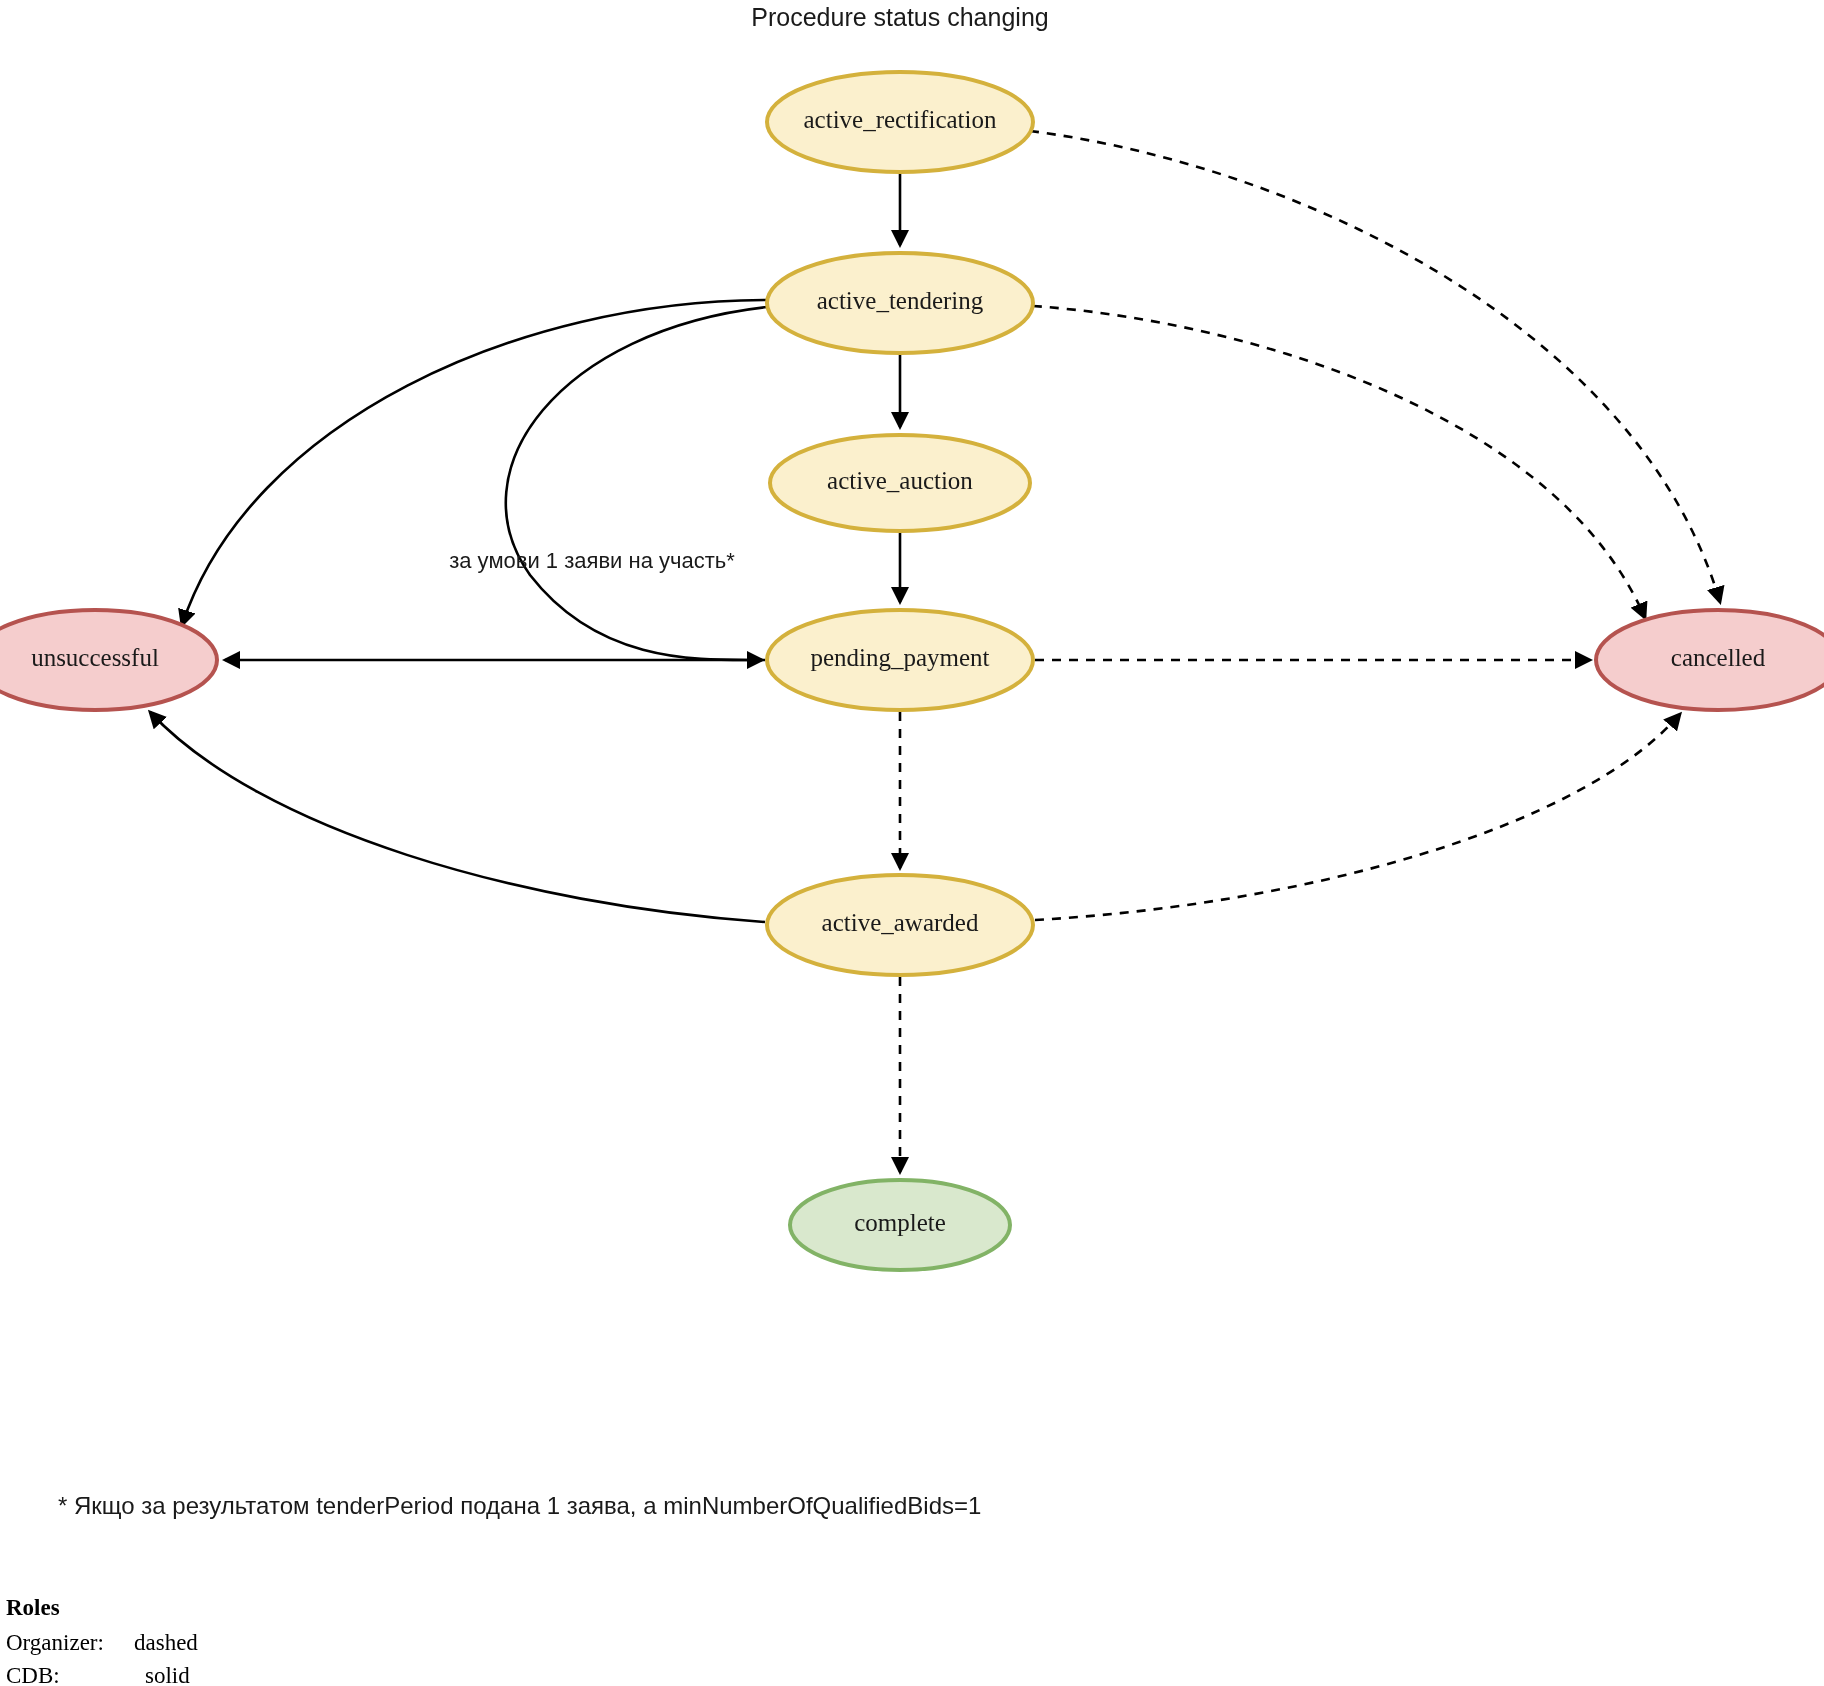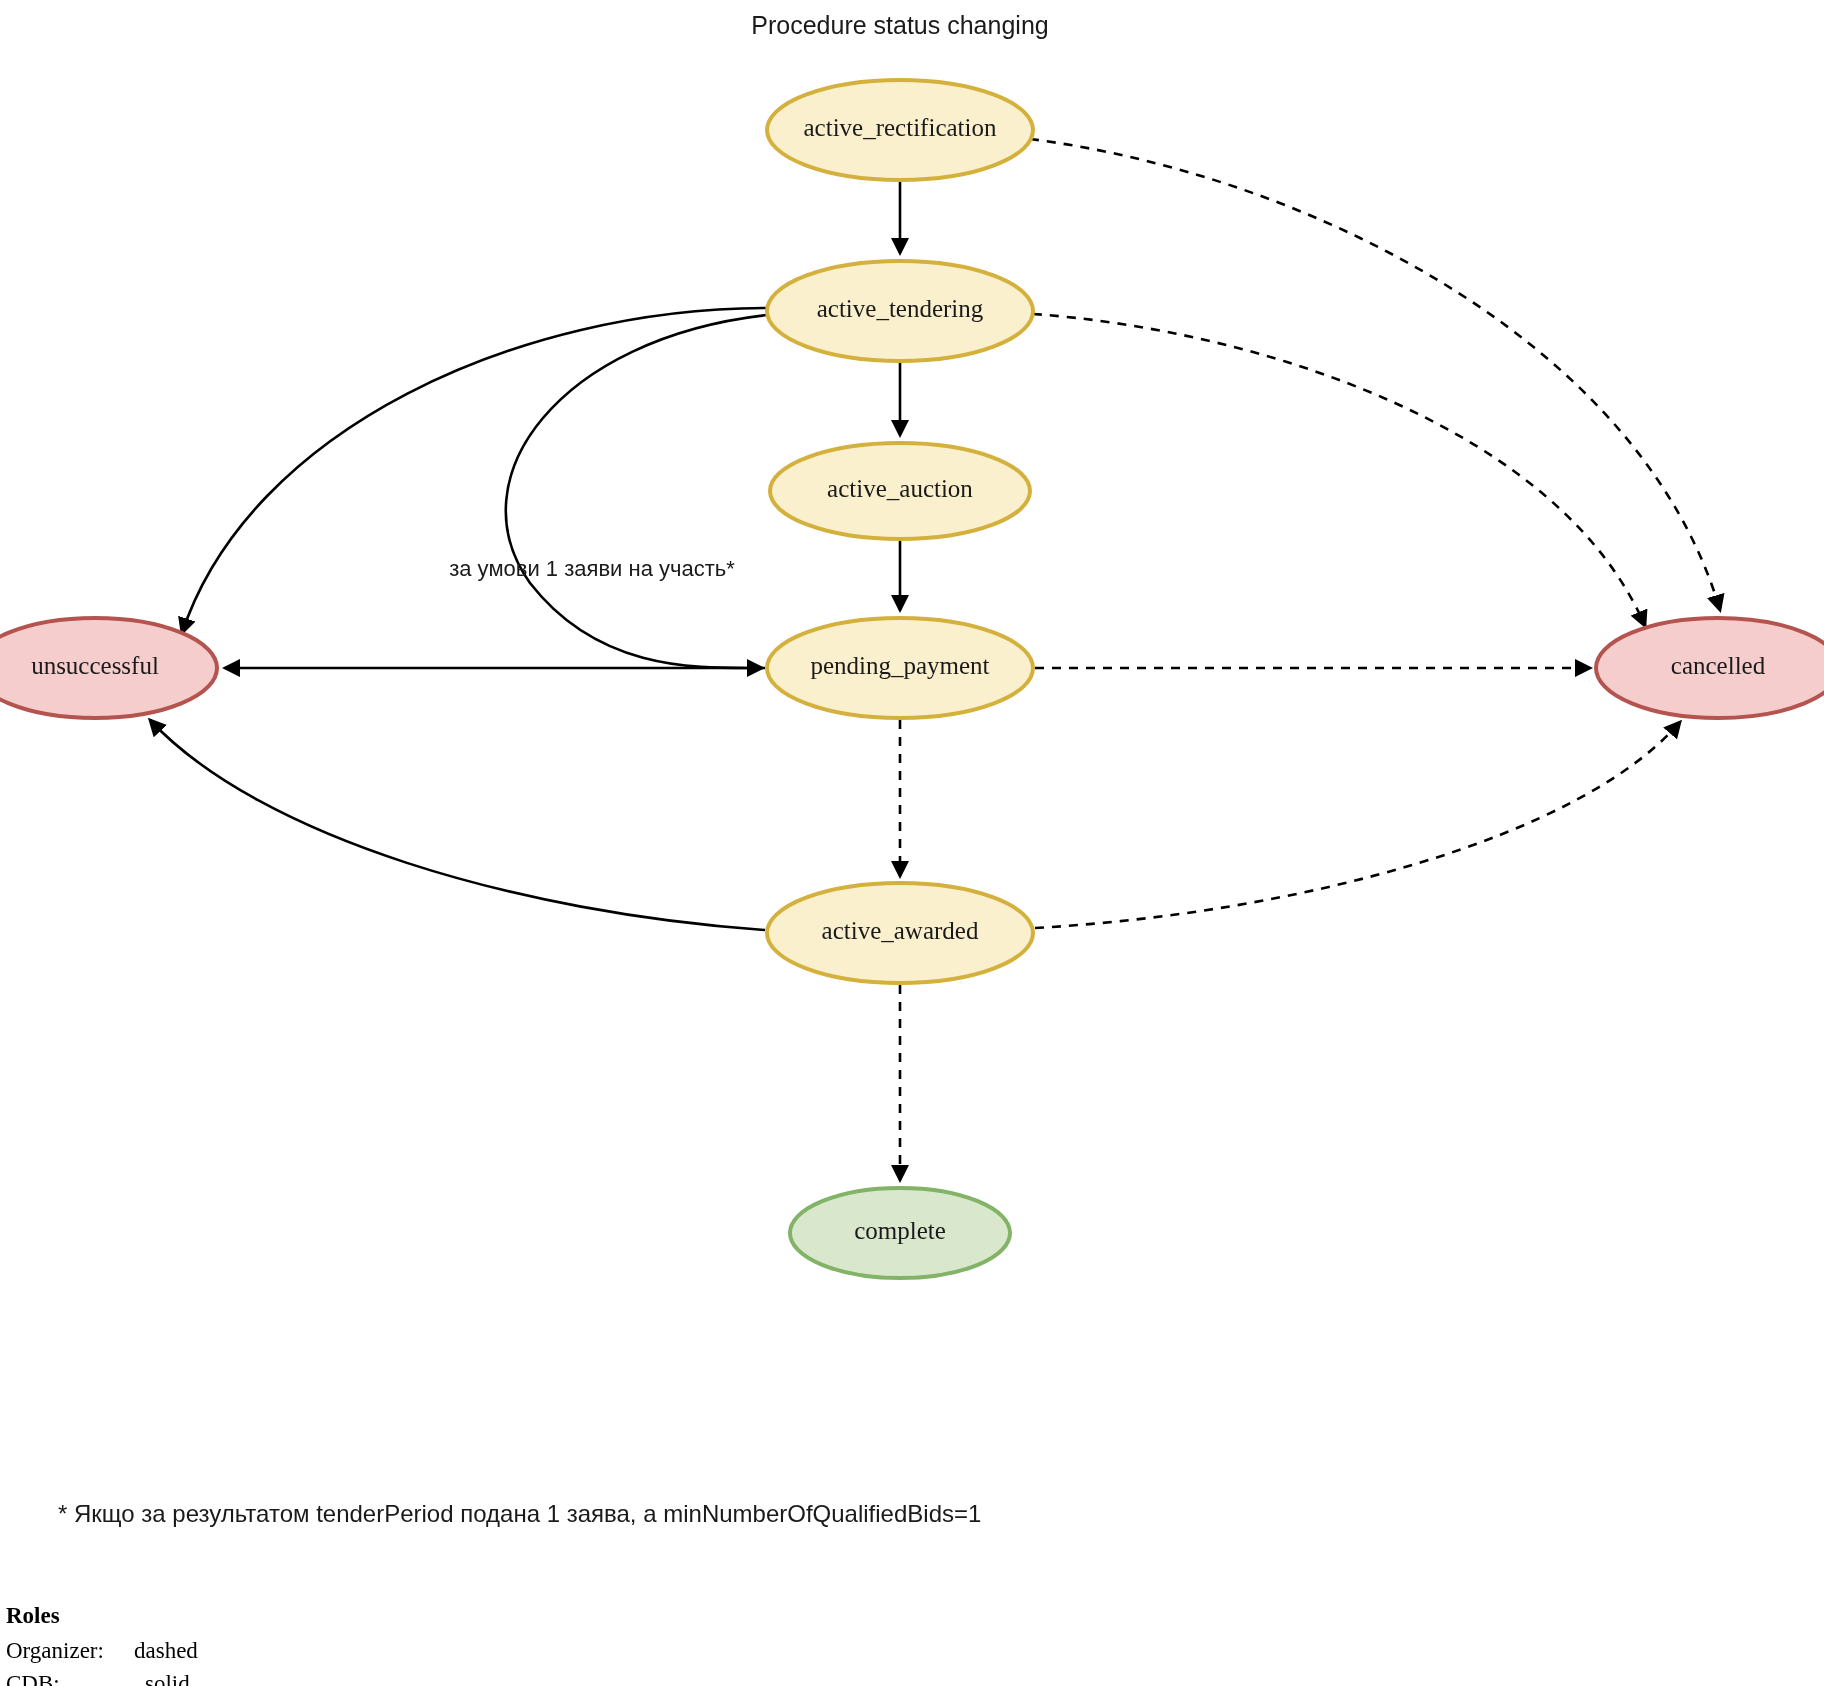--- a/index.html
+++ b/index.html
@@ -9,21 +9,21 @@
   }
   body {
     width: 1824px;
     height: 1686px;
     position: relative;
     overflow: hidden;
     font-family: "Liberation Serif", serif;
   }
   #diagram-root {
     position: absolute;
-    left: 0; top: 8px;
+    left: 0; top: 0;
     width: 1824px;
     height: 1456px;
   }
   svg.diagram {
     display: block;
     width: 1824px;
     height: 1686px;
   }
   .node-label {
     font-family: "Liberation Serif", serif;

